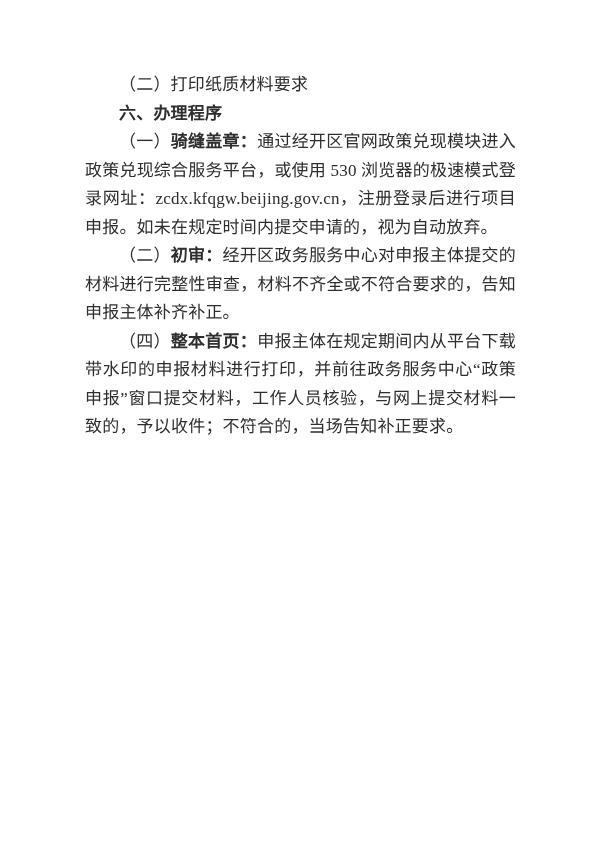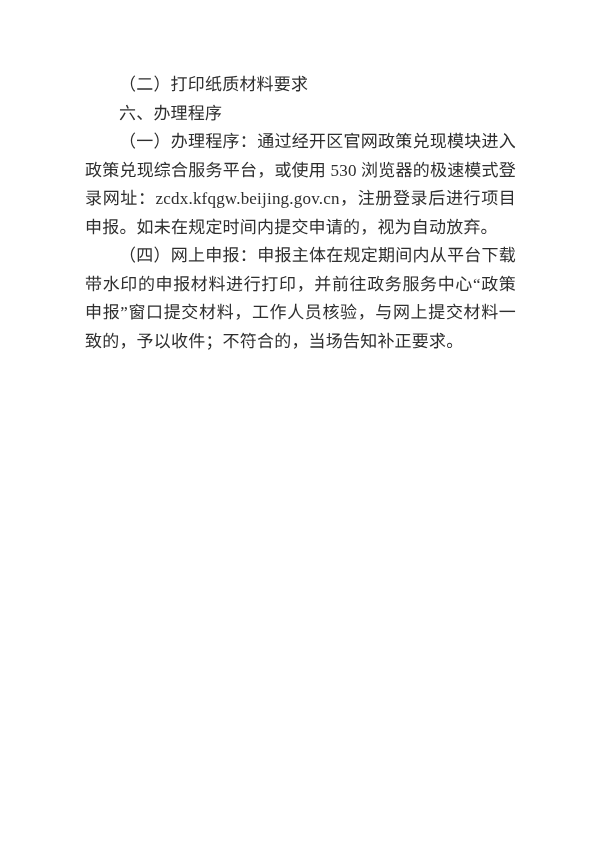--- a/index.html
+++ b/index.html
@@ -30,27 +30,28 @@
   .doc-body p.para {
     margin: 0;
     padding: 0;
     text-indent: 2em;
   }
   .doc-body p.heading {
     font-weight: bold;
     font-family: "Liberation Sans", "DejaVu Sans", sans-serif;
   }
   .doc-body .bold-seg {
-    font-weight: normal;
+    font-weight: bold;
     font-family: "Liberation Sans", "DejaVu Sans", sans-serif;
   }
 </style>
 </head>
 <body>
 
 <div class="page" style="background: rgb(255, 255, 255);">
   <div class="doc-body" style="color: rgb(46, 46, 46);">
       <p class="para body"><span>（二）打印纸质材料要求</span></p>
       <p class="para heading"><span class="bold-seg">六、办理程序</span></p>
-      <p class="para body"><span>（一）</span><span class="bold-seg">办理程序：</span><span>通过经开区官网政策兑现模块进入政策兑现综合服务平台，或使用 530 浏览器的极速模式登录网址：zcdx.kfqgw.beijing.gov.cn，注册登录后进行项目申报。如未在规定时间内提交申请的，视为自动放弃。</span></p>
-      <p class="para body"><span>（四）</span><span class="bold-seg">网上申报：</span><span>申报主体在规定期间内从平台下载带水印的申报材料进行打印，并前往政务服务中心“政策申报”窗口提交材料，工作人员核验，与网上提交材料一致的，予以收件；不符合的，当场告知补正要求。</span></p>
+      <p class="para body"><span>（一）</span><span class="bold-seg">骑缝盖章：</span><span>通过经开区官网政策兑现模块进入政策兑现综合服务平台，或使用 530 浏览器的极速模式登录网址：zcdx.kfqgw.beijing.gov.cn，注册登录后进行项目申报。如未在规定时间内提交申请的，视为自动放弃。</span></p>
+      <p class="para body"><span>（二）</span><span class="bold-seg">初审：</span><span>经开区政务服务中心对申报主体提交的材料进行完整性审查，材料不齐全或不符合要求的，告知申报主体补齐补正。</span></p>
+      <p class="para body"><span>（四）</span><span class="bold-seg">整本首页：</span><span>申报主体在规定期间内从平台下载带水印的申报材料进行打印，并前往政务服务中心“政策申报”窗口提交材料，工作人员核验，与网上提交材料一致的，予以收件；不符合的，当场告知补正要求。</span></p>
     </div>
 </div>
 
 </body></html>

